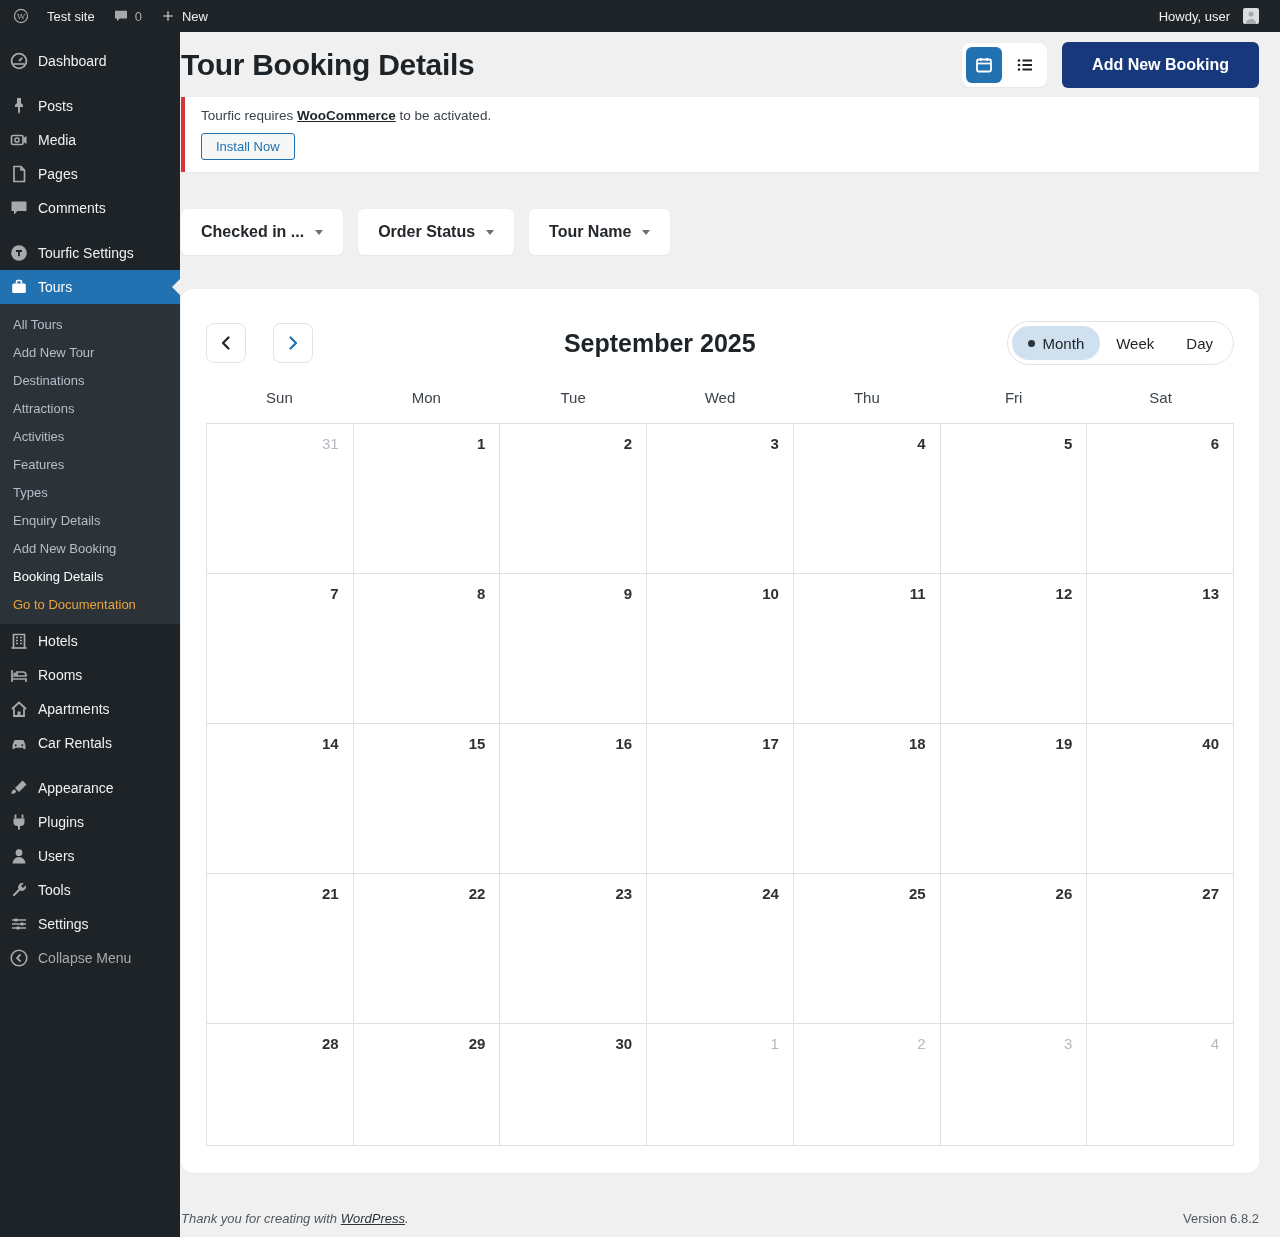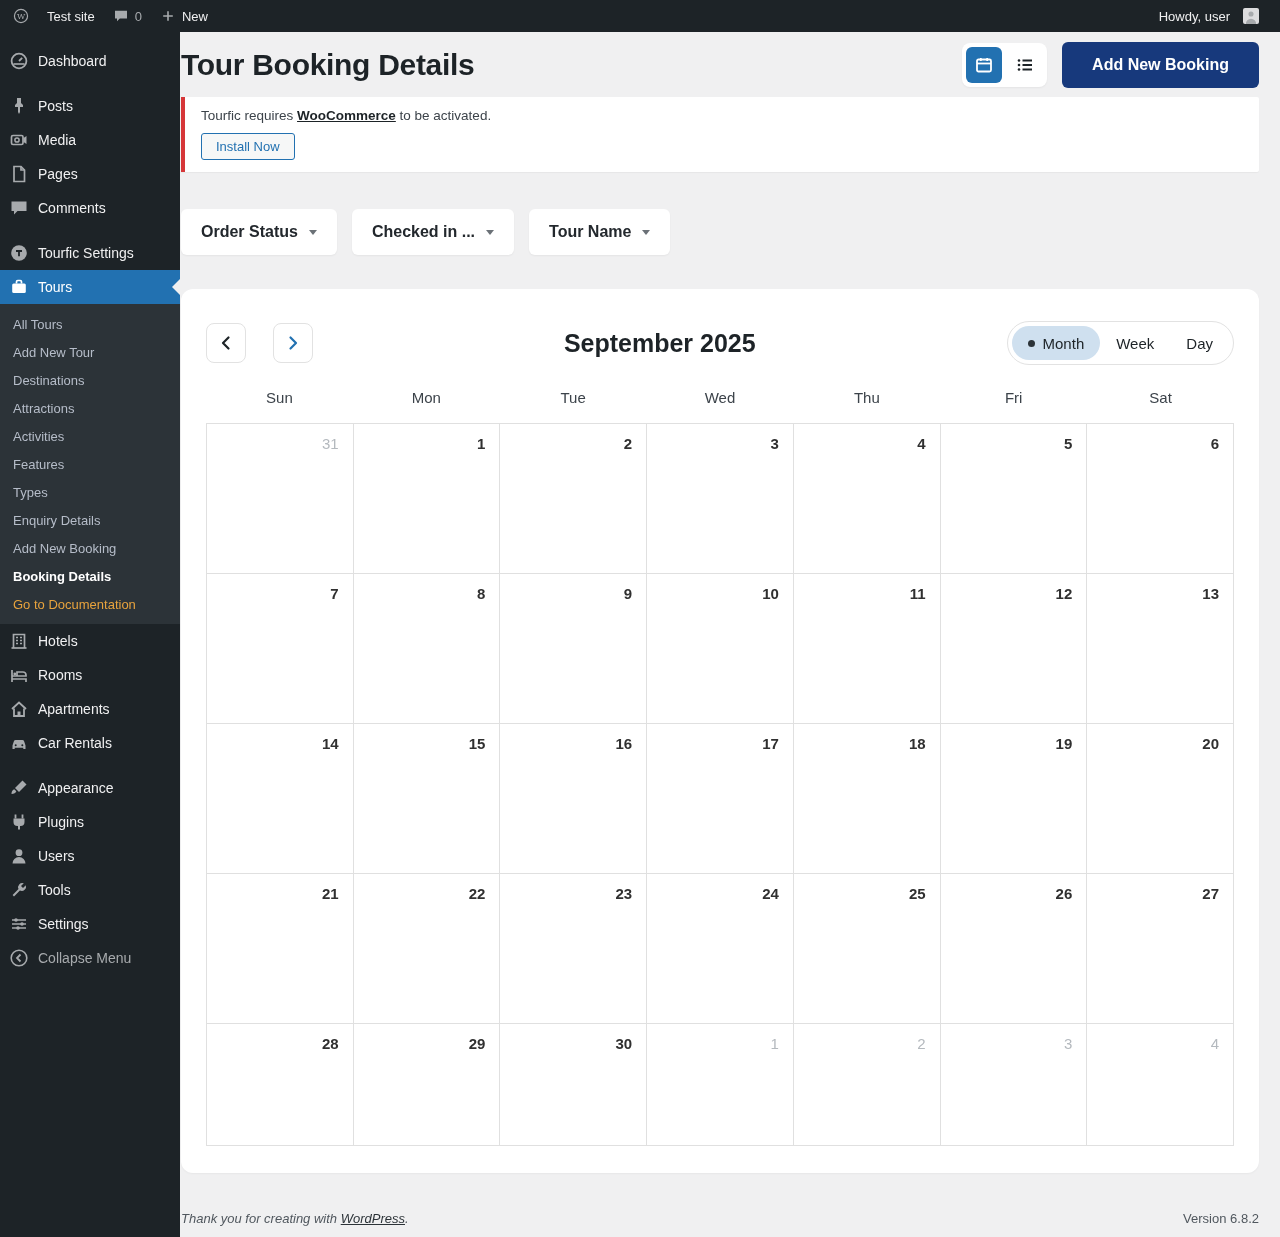--- a/index.html
+++ b/index.html
@@ -22,21 +22,21 @@
   
   .sidebar{position:absolute; top:32px; left:0; width:180px; height:1205px; background:var(--bar); padding-top:12px; font-size:14px; z-index:10;}
   .menu-item{position:relative; display:flex; align-items:center; height:34px; padding:0 8px 0 9px; gap:9px; color:#f0f0f1; cursor:pointer;}
   .menu-item .icon{color:#a7aaad; flex:0 0 20px;}
   .menu-item.active{background:var(--accent); color:#fff;}
   .menu-item.active .icon{color:#fff;}
   .menu-item.active::after{content:""; position:absolute; right:0; top:50%; transform:translateY(-50%); border:8px solid transparent; border-right-color:var(--bg);}
   .menu-gap{height:11px;}
   .submenu{background:var(--submenu); padding:6px 0;}
   .submenu-item{height:28px; display:flex; align-items:center; padding:0 12px 0 13px; font-size:13px; color:#b6bdc9; cursor:pointer;}
-  .submenu-item.current{color:#fff; font-weight:700;}
+  .submenu-item.current{color:#fff; font-weight:400;}
   .submenu-item.highlight{color:var(--doc);}
   .menu-item.collapse{color:#a7aaad;}
   .menu-item.collapse .icon{color:#a7aaad;}
 
   .icon{width:20px; height:20px; display:inline-flex; align-items:center; justify-content:center;}
   .icon svg{width:100%; height:100%; display:block;}
   .icon.sm{width:16px; height:16px;}
 
   
   .main{position:absolute; top:32px; left:160px; width:1120px; height:1205px; padding:0 21px; background:var(--bg);}
@@ -328,25 +328,25 @@
     <button class="add-booking">Add New Booking</button>
   </div>
 
   <div class="notice">
     <p><span>Tourfic requires </span><a>WooCommerce</a><span> to be activated.</span></p>
     <button class="install-btn">Install Now</button>
   </div>
 
   <div class="filters" id="filters">
       <button class="filter-btn">
+        <span>Checked in ...</span>
+        <span class="caret"></span>
+      </button>
+      <button class="filter-btn">
         <span>Order Status</span>
-        <span class="caret"></span>
-      </button>
-      <button class="filter-btn">
-        <span>Checked in ...</span>
         <span class="caret"></span>
       </button>
       <button class="filter-btn">
         <span>Tour Name</span>
         <span class="caret"></span>
       </button>
     </div>
 
   <div class="card">
     <div class="cal-header">
@@ -442,21 +442,21 @@
         <div class="cell">
           <span class="dnum">17</span>
         </div>
         <div class="cell">
           <span class="dnum">18</span>
         </div>
         <div class="cell">
           <span class="dnum">19</span>
         </div>
         <div class="cell">
-          <span class="dnum">20</span>
+          <span class="dnum">40</span>
         </div>
         <div class="cell">
           <span class="dnum">21</span>
         </div>
         <div class="cell">
           <span class="dnum">22</span>
         </div>
         <div class="cell">
           <span class="dnum">23</span>
         </div>

